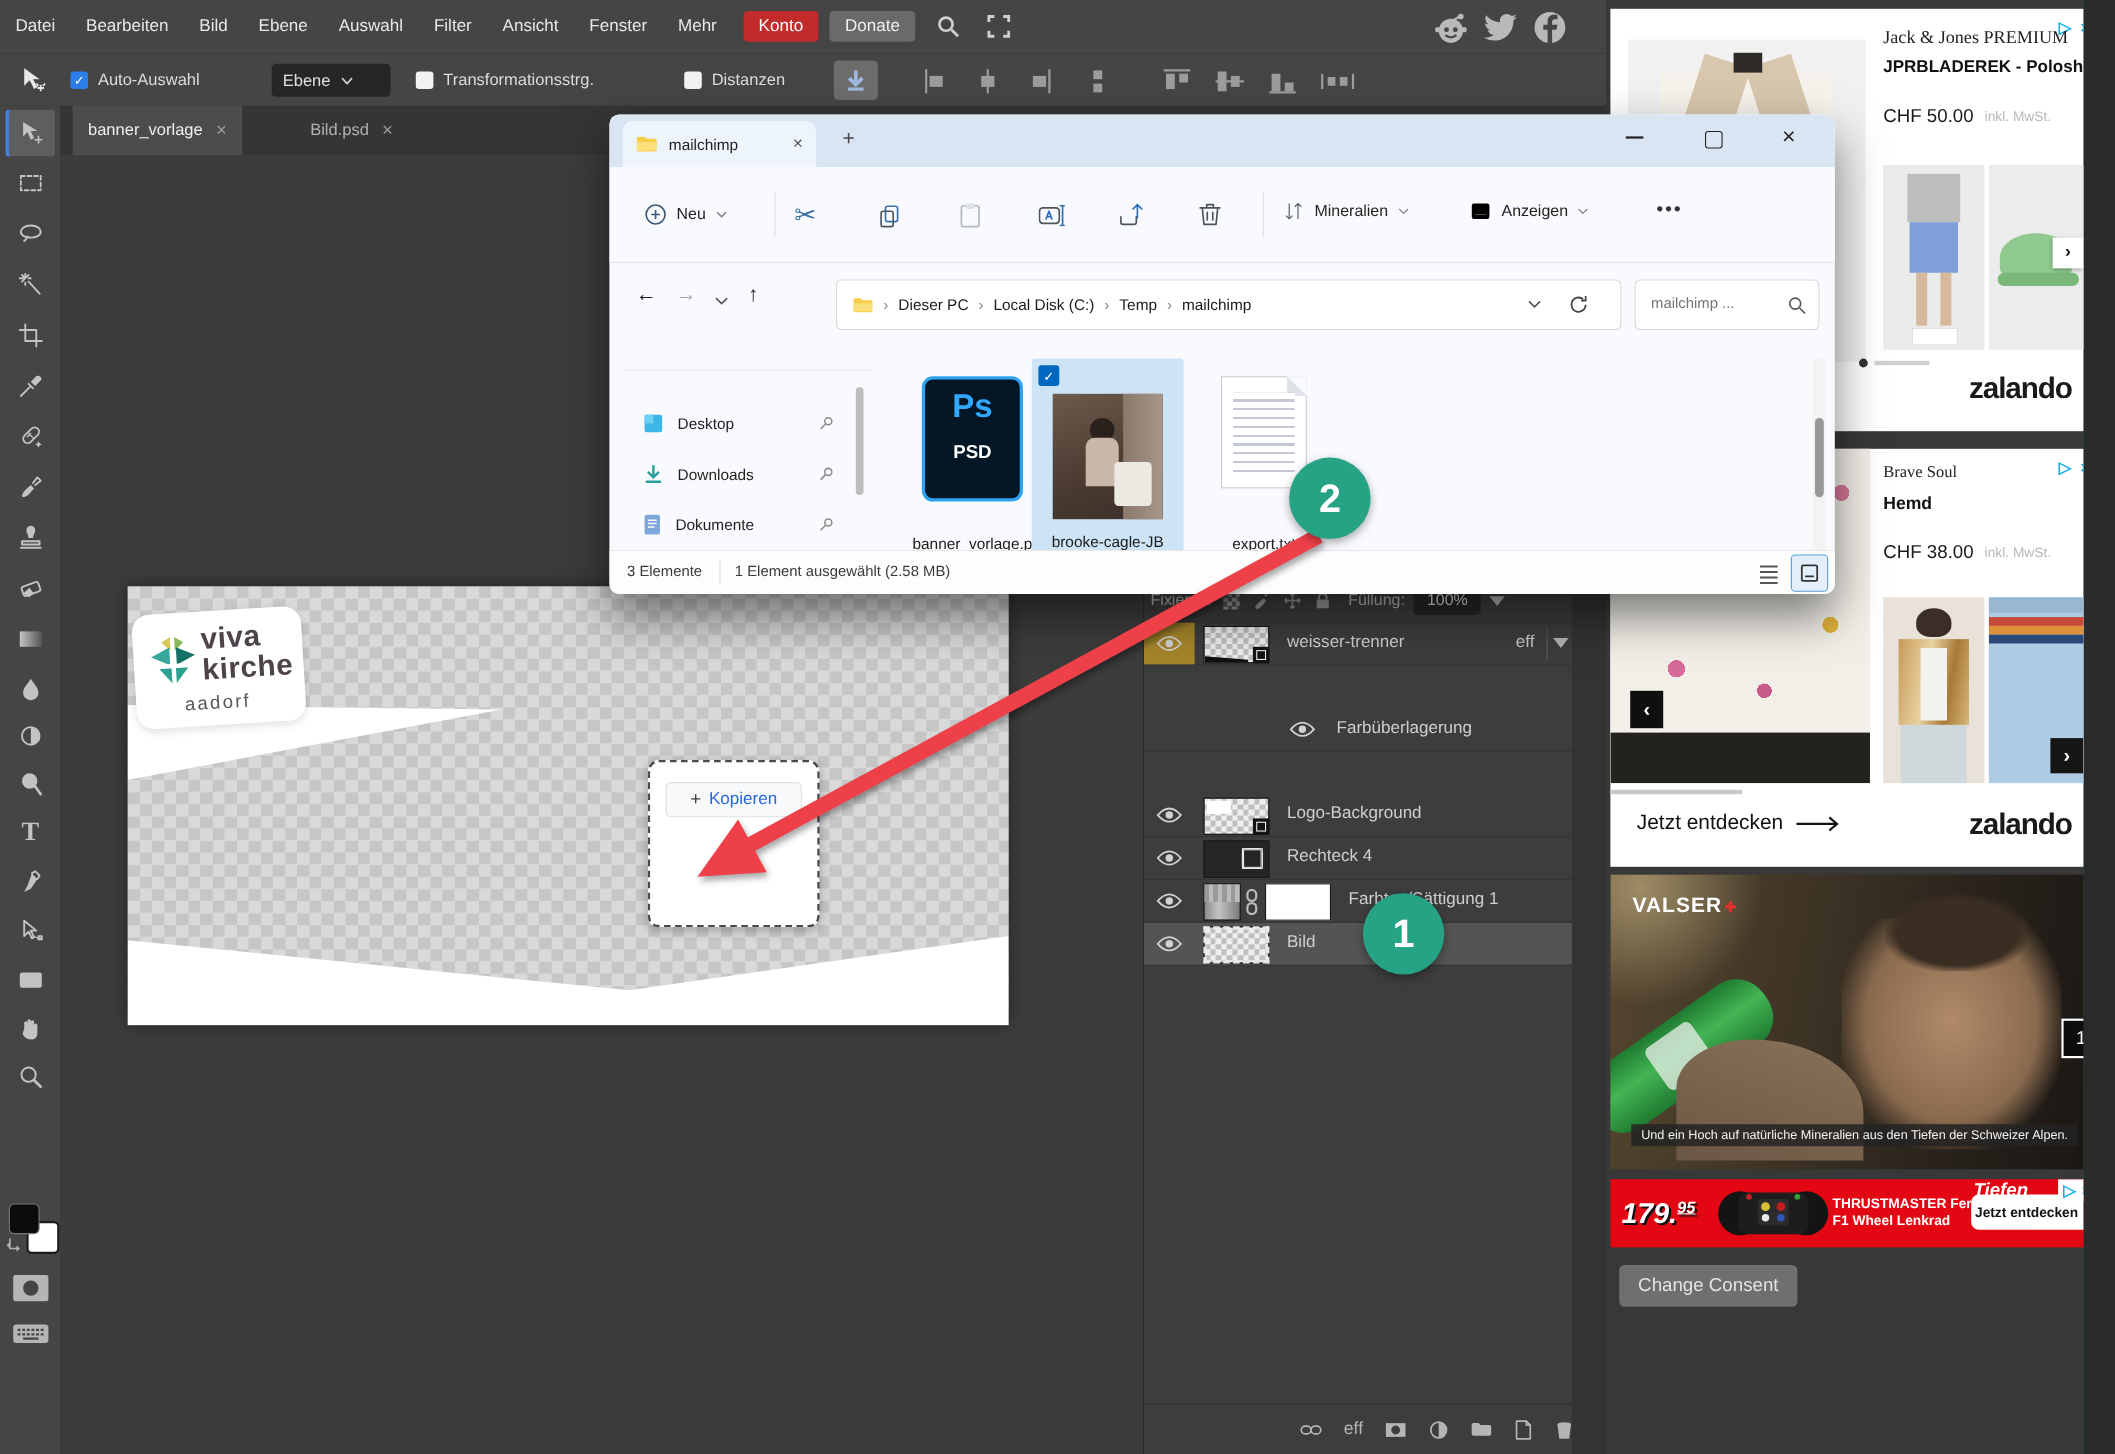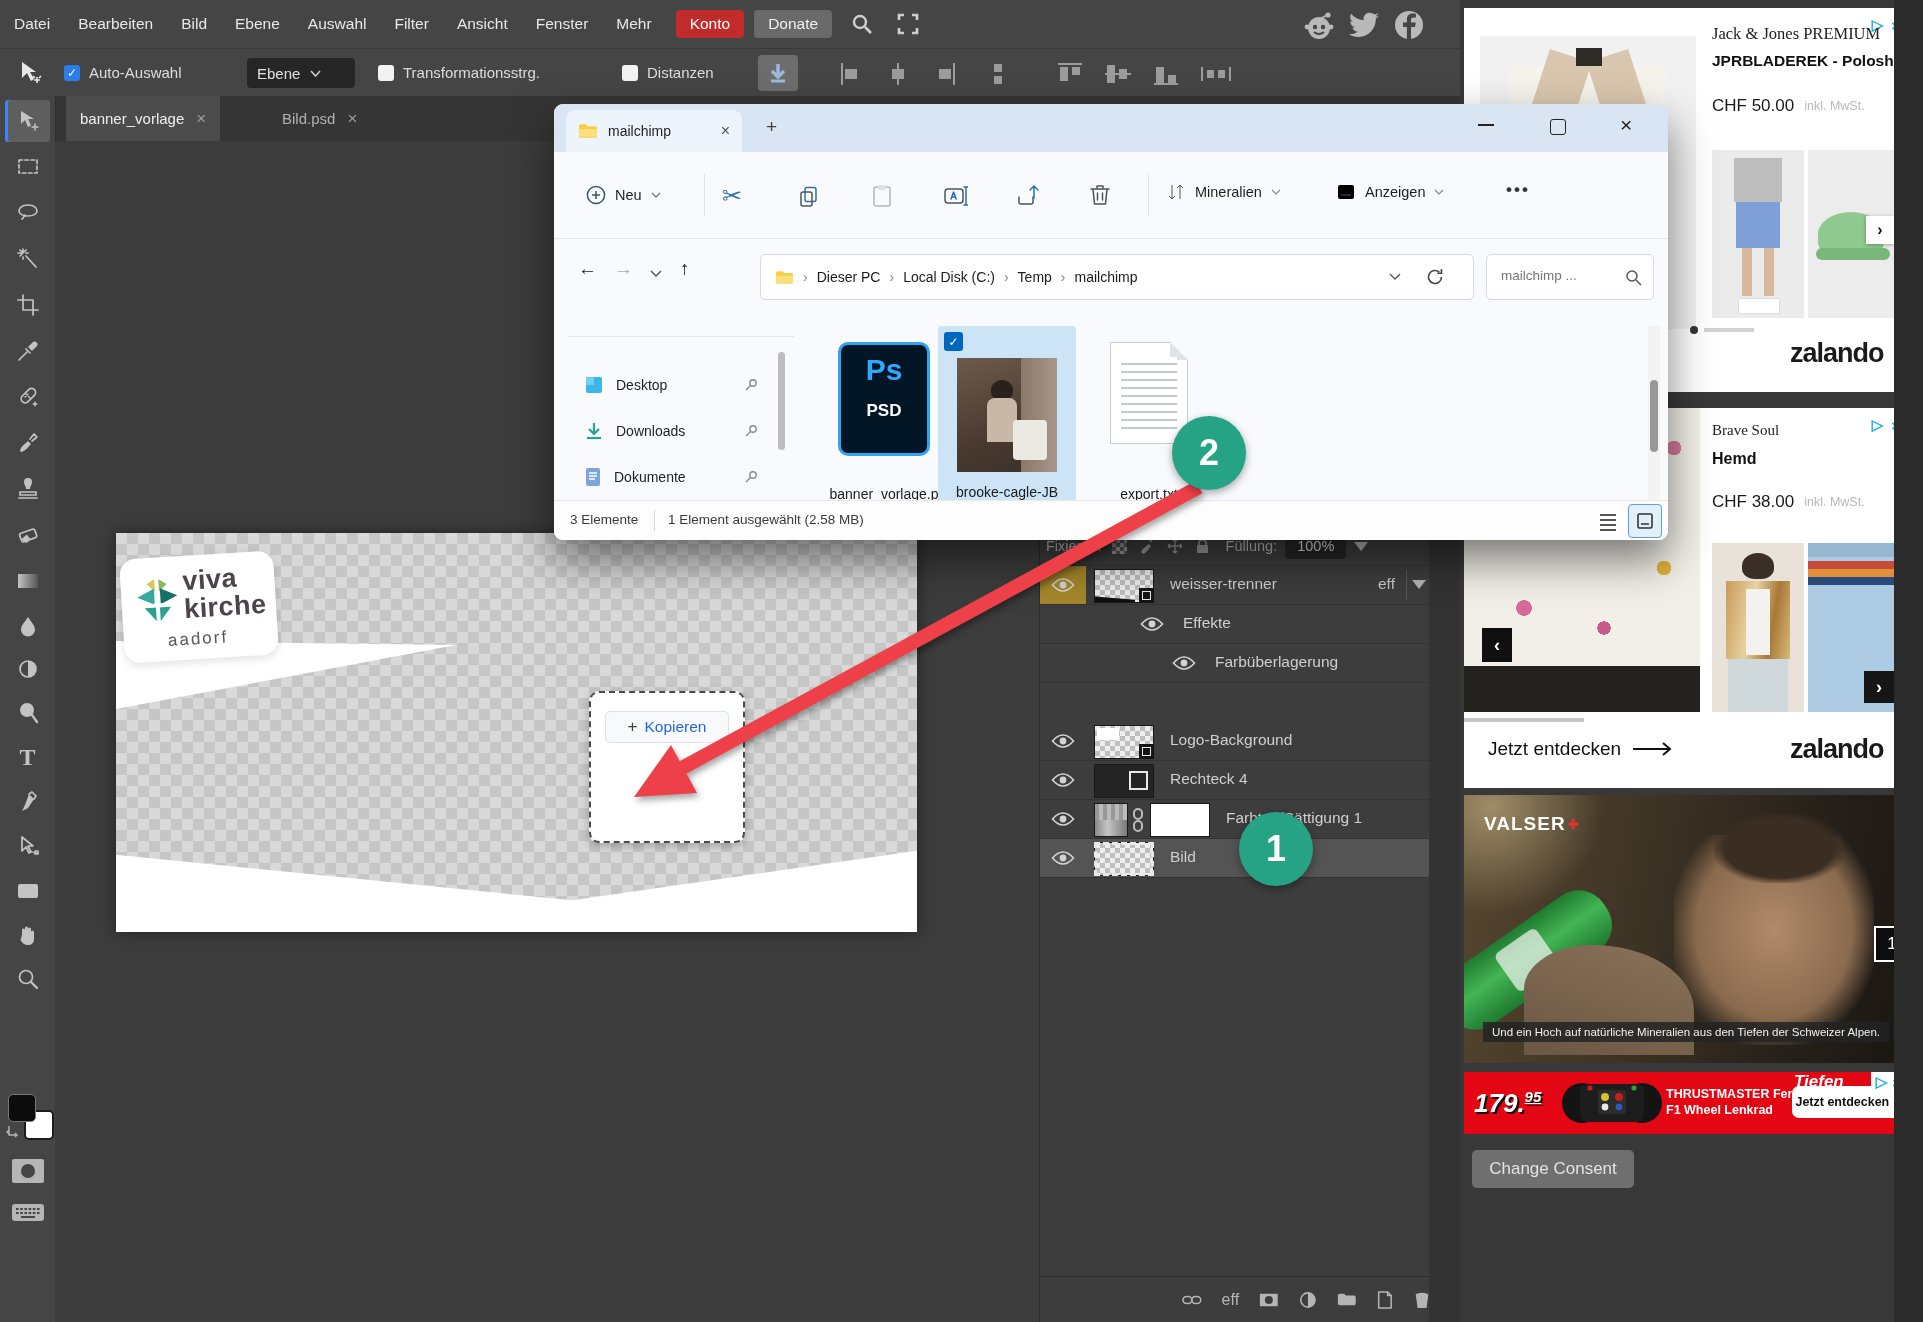--- a/index.html
+++ b/index.html
@@ -431,29 +431,20 @@
         <span class="badge">
             <i></i>
           </span>
       </div>
       <div class="abs tx" style="left:130px;top:9px">weisser-trenner</div>
       <div class="abs tx" style="left:338px;top:9px;color:#c9c9c9">eff</div>
       <div class="abs" style="left:366px;top:4px;width:1px;height:30px;background:#5a5a5a"></div>
       <div class="abs tri-down" style="left:372px;top:14px"></div>
     </div>
 
-    <div class="lrow" style="top:464px">
-      <span class="eye abs" style="left:100px;top:11px">
-          <svg width="24" height="16" viewBox="0 0 24 16">
-            <path d="M1.5 8Q12-4 22.5 8 12 20 1.5 8Z"></path>
-            <circle class="pup" cx="12" cy="8" r="3.4"></circle>
-          </svg>
-        </span>
-      <div class="abs tx" style="left:143px;top:9px">Effekte</div>
-    </div>
 
     <div class="lrow" style="top:503px">
       <span class="eye abs" style="left:132px;top:11px">
           <svg width="24" height="16" viewBox="0 0 24 16">
             <path d="M1.5 8Q12-4 22.5 8 12 20 1.5 8Z"></path>
             <circle class="pup" cx="12" cy="8" r="3.4"></circle>
           </svg>
         </span>
       <div class="abs tx" style="left:175px;top:9px">Farbüberlagerung</div>
     </div>

